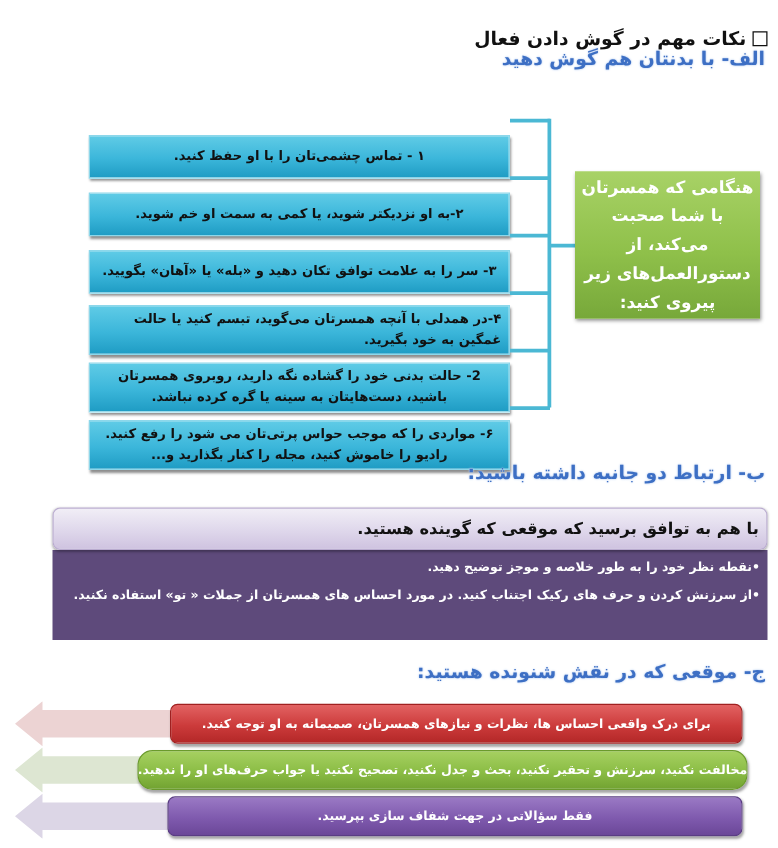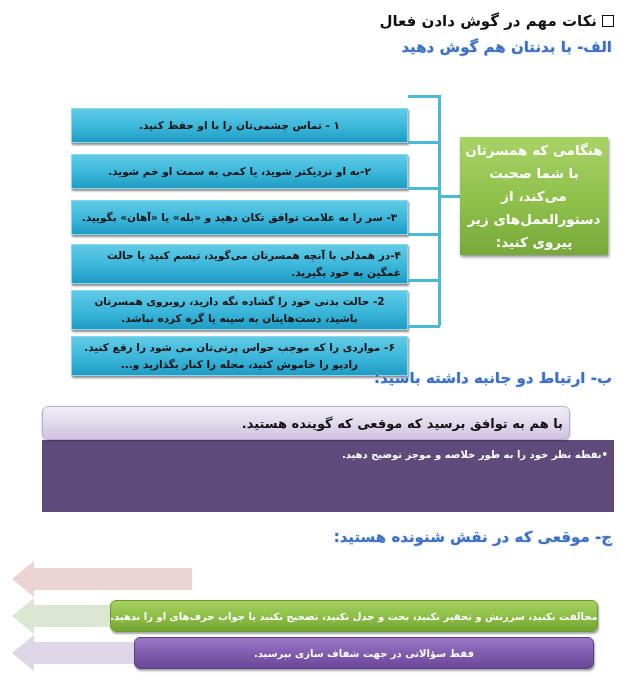--- a/index.html
+++ b/index.html
@@ -1,24 +1,24 @@
 <!DOCTYPE html>
 <html><head>
 <meta charset="utf-8">
 <style>
   html,body{margin:0;padding:0;}
   body{width:622px;height:678px;background:#ffffff;position:relative;overflow:hidden;font-family:"DejaVu Sans","Liberation Sans",sans-serif;}
   .abs{position:absolute;}
-  .main-title{top:12px;right:8px;font-size:15px;font-weight:bold;color:#111;display:flex;align-items:center;gap:5px;direction:rtl;}
+  .main-title{top:22px;right:8px;font-size:15px;font-weight:bold;color:#111;display:flex;align-items:center;gap:5px;direction:rtl;}
   .checkbox{width:10px;height:10px;border:1.5px solid #111;display:inline-block;}
   .sec-title{font-size:15px;font-weight:bold;color:#3d6fc4;text-shadow:0 0 2px #bcd0f0,0 0 1px #bcd0f0;direction:rtl;}
   .cyan-box{left:71px;width:337px;background:linear-gradient(180deg,#5fcbe6 0%,#3bb6da 55%,#1f9cc4 100%);border:1px solid #8dd7ea;box-shadow:1px 2px 2px rgba(0,0,0,0.45);display:flex;align-items:center;justify-content:center;text-align:center;direction:rtl;font-size:10.5px;font-weight:bold;color:#111;line-height:17px;padding:0 6px;box-sizing:border-box;margin-top:30px;}
   .connector{background:#4bb8d4;}
   .green-box{left:460px;top:137px;width:148px;height:118px;background:linear-gradient(180deg,#a8d266 0%,#8fc04a 55%,#77a83a 100%);box-shadow:1px 2px 3px rgba(0,0,0,0.45);display:flex;align-items:center;justify-content:center;text-align:center;direction:rtl;color:#fff;font-weight:bold;font-size:13.5px;line-height:23px;padding:4px;box-sizing:border-box;}
-  .purple-head{left:42px;top:406px;width:528px;height:34px;border-radius:6px;background:linear-gradient(180deg,#f1eef6 0%,#ddd5ea 60%,#cfc3e0 100%);border:1px solid #b9abcf;box-shadow:0 1px 2px rgba(0,0,0,0.3);display:flex;align-items:center;direction:rtl;padding-right:6px;box-sizing:border-box;font-size:13px;font-weight:bold;color:#111;z-index:2;}
+  .purple-head{left:42px;top:406px;width:572px;height:34px;border-radius:6px;background:linear-gradient(180deg,#f1eef6 0%,#ddd5ea 60%,#cfc3e0 100%);border:1px solid #b9abcf;box-shadow:0 1px 2px rgba(0,0,0,0.3);display:flex;align-items:center;direction:rtl;padding-right:6px;box-sizing:border-box;font-size:13px;font-weight:bold;color:#111;z-index:2;}
   .purple-body{left:42px;top:440px;width:572px;height:72px;background:#5e4a7b;direction:rtl;color:#fff;font-size:10px;font-weight:bold;padding:4px 6px 0 6px;box-sizing:border-box;}
   .purple-body div{height:22px;line-height:22px;white-space:nowrap;}
   .arrow-row{left:12px;width:580px;height:36px;}
   .arrow-shape{position:absolute;left:0;top:0;width:180px;height:36px;}
   .pill{position:absolute;top:2px;height:30px;border-radius:6px;display:flex;align-items:center;justify-content:center;direction:rtl;font-size:10px;font-weight:bold;box-shadow:1px 2px 2px rgba(0,0,0,0.35);white-space:nowrap;}
   .pill.red{background:linear-gradient(180deg,#e26262 0%,#cc3b3b 55%,#b42828 100%);color:#fff;border:1px solid #a02020;}
   .pill.green{background:linear-gradient(180deg,#a6d061 0%,#8bbd45 55%,#72a332 100%);color:#fff;border:1px solid #6a9a2c;}
   .pill.purple{background:linear-gradient(180deg,#9a79c4 0%,#7f5aae 55%,#6b4798 100%);color:#fff;border:1px solid #5a3d83;}
 </style>
 </head>
@@ -47,35 +47,37 @@
 <div class="abs connector" style="left:408px;top:325px;width:32px;height:3px;"></div>
 <div class="abs connector" style="left:440px;top:195px;width:20px;height:3px;"></div>
 
 <div class="abs green-box">هنگامی که همسرتان با شما صحبت می‌کند، از دستورالعمل‌های زیر پیروی کنید:</div>
 
 <div class="abs sec-title" style="top:369px;right:10px;">ب- ارتباط دو جانبه داشته باشید:</div>
 
 <div class="abs purple-head">با هم به توافق برسید که موقعی که گوینده هستید.</div>
 <div class="abs purple-body">
   <div>•نقطه نظر خود را به طور خلاصه و موجز توضیح دهید.</div>
+  <div>•از سرزنش کردن و حرف های رکیک اجتناب کنید. در مورد احساس های همسرتان از جملات « تو» استفاده نکنید.</div>
 </div>
 
 <div class="abs sec-title" style="top:528px;right:10px;">ج- موقعی که در نقش شنونده هستید:</div>
 
 <div class="abs arrow-row" style="top:561px;">
   <svg class="arrow-shape" viewBox="0 0 180 36">
     <polygon points="0,18 22,0 22,7 180,7 180,29 22,29 22,36" fill="#ecd3d3"></polygon>
   </svg>
+  <div class="pill red" style="left:124px;width:456px;">برای درک واقعی احساس ها، نظرات و نیازهای همسرتان، صمیمانه به او توجه کنید.</div>
 </div>
 
 <div class="abs arrow-row" style="top:598px;">
   <svg class="arrow-shape" viewBox="0 0 180 36">
     <polygon points="0,18 22,0 22,7 180,7 180,29 22,29 22,36" fill="#dde6d2"></polygon>
   </svg>
-  <div class="pill green" style="left:98px;width:486px;">مخالفت نکنید، سرزنش و تحقیر نکنید، بحث و جدل نکنید، تصحیح نکنید یا جواب حرف‌های او را ندهید.</div>
+  <div class="pill green" style="left:98px;width:486px;border-radius:12px;">مخالفت نکنید، سرزنش و تحقیر نکنید، بحث و جدل نکنید، تصحیح نکنید یا جواب حرف‌های او را ندهید.</div>
 </div>
 
 <div class="abs arrow-row" style="top:635px;">
   <svg class="arrow-shape" viewBox="0 0 180 36">
     <polygon points="0,18 22,0 22,7 180,7 180,29 22,29 22,36" fill="#dcd6e6"></polygon>
   </svg>
   <div class="pill purple" style="left:122px;width:458px;">فقط سؤالاتی در جهت شفاف سازی بپرسید.</div>
 </div>
 
 </body></html>

